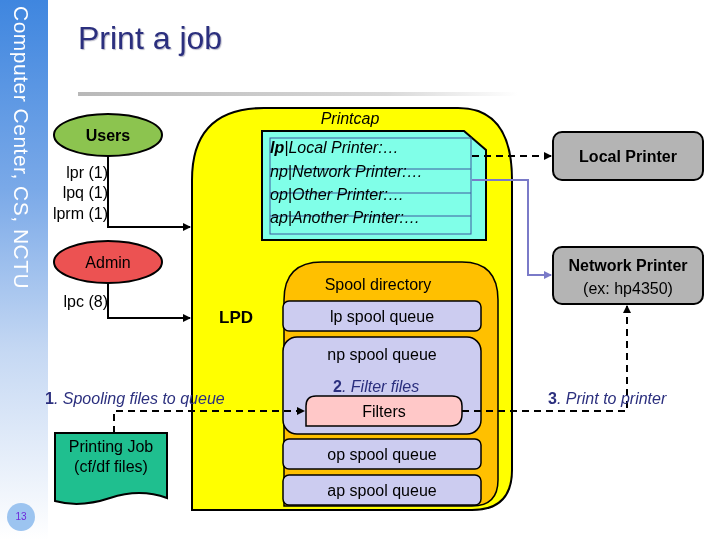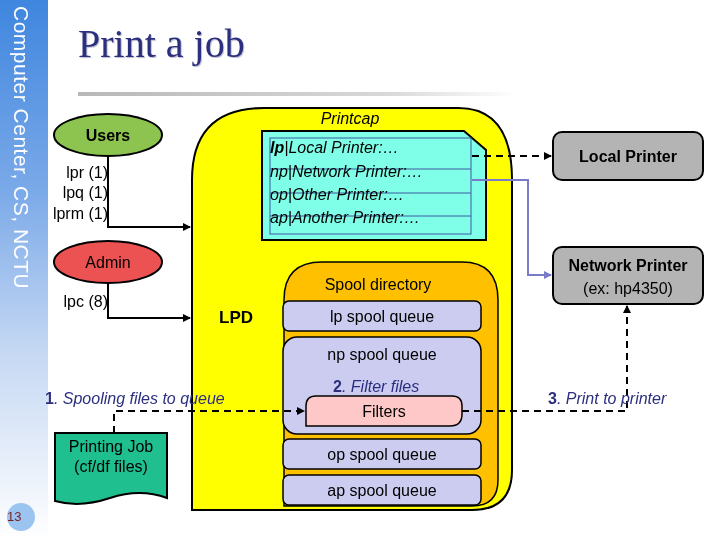--- a/index.html
+++ b/index.html
@@ -9,26 +9,26 @@
       background: linear-gradient(to bottom, #3f86df 0%, #7aa9e8 35%, #c5d8f3 65%, #ffffff 100%);
     }
     .sidebar-text {
       position: absolute; left: 9px; top: 6px;
       writing-mode: vertical-rl; transform: none;
       color: #ffffff; font-size: 21px; letter-spacing: 0.5px;
       font-family: "Liberation Sans", sans-serif; white-space: nowrap;
     }
     .page-number {
       position: absolute; left: 7px; top: 503px; width: 28px; height: 28px;
-      border-radius: 50%; background: #9cc4f0; color: #7f1d1d;
-      font-size: 13px; line-height: 28px; text-align: left;
+      border-radius: 50%; background: #9cc4f0; color: #6d28d9;
+      font-size: 10px; line-height: 28px; text-align: center;
     }
     .title {
       position: absolute; left: 78px; top: 20px;
-      font-family: Liberation Serif, serif; font-size: 40px; color: #2b2f7e;
+      font-family: Liberation Sans, sans-serif; font-size: 32px; color: #2b2f7e;
       text-shadow: 1px 1px 1px #b9b9c8;
     }
     .title-rule {
       position: absolute; left: 78px; top: 92px; width: 440px; height: 4px;
       background: linear-gradient(to right, #b8b8b8, #d8d8d8 70%, #ffffff);
     }
     svg { position: absolute; left: 0; top: 0; }
     svg text { font-family: "Liberation Sans", sans-serif; }
   </style>
 </head>

